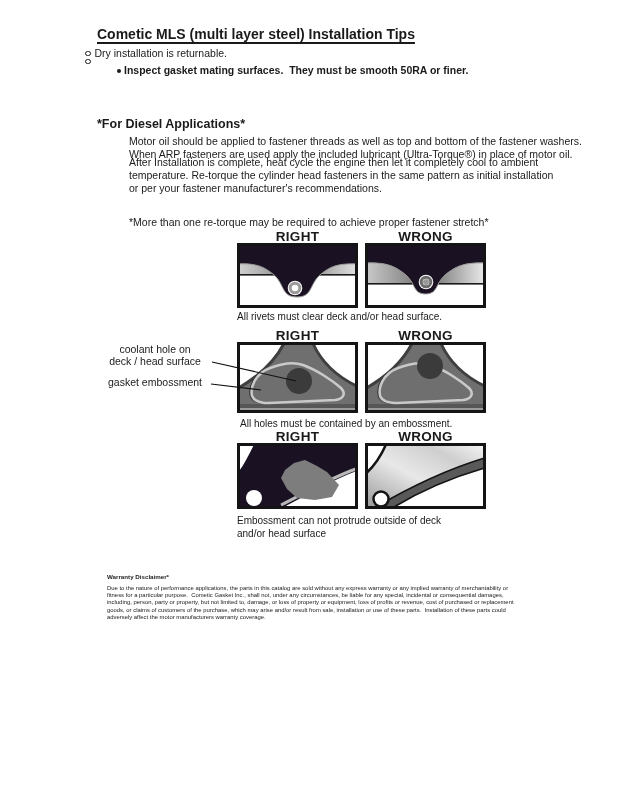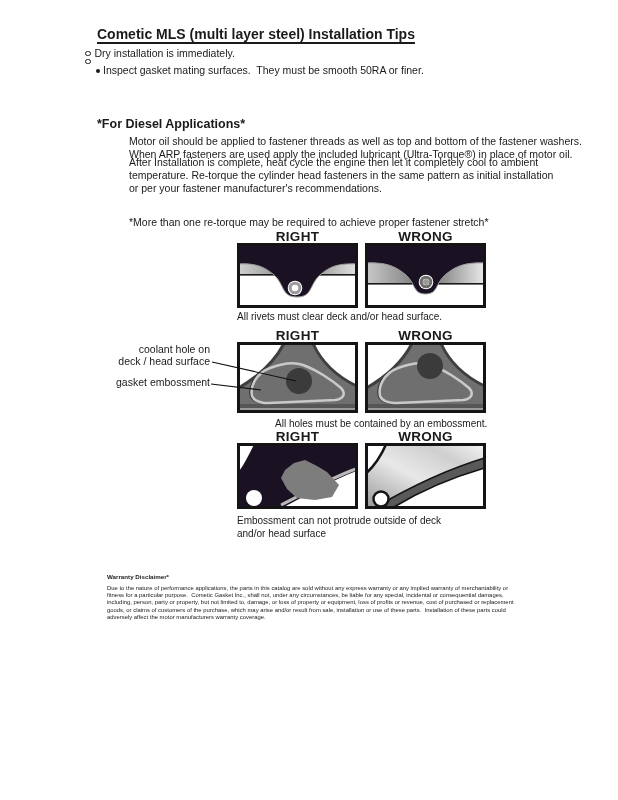--- a/index.html
+++ b/index.html
@@ -8,54 +8,54 @@
     font-family:"Liberation Sans","DejaVu Sans",sans-serif;color:#1a1a1a;overflow:hidden;
   }
   .abs{position:absolute;}
   .pre{white-space:pre-wrap;}
   .title{
     left:97px;top:26px;font-size:14px;font-weight:bold;
     text-decoration:underline;text-underline-offset:3px;text-decoration-thickness:1.5px;
   }
   .bullets{left:85px;top:48px;font-size:10.5px;line-height:11.8px;}
   .bullet-line{display:flex;align-items:baseline;}
-  .sub{margin-left:11px;}
+  .sub{margin-left:32px;font-weight:bold;}
   .marker-open{
     flex:0 0 auto;width:3.5px;height:3.5px;border:1px solid #1a1a1a;border-radius:50%;
     margin-right:4px;position:relative;top:-1px;
   }
   .marker-dot{
     flex:0 0 auto;width:4px;height:4px;background:#1a1a1a;border-radius:50%;
     margin-right:3px;position:relative;top:-1px;
   }
   .diesel-heading{left:97px;top:117px;font-size:12.5px;font-weight:bold;}
   .body-para{left:97px;font-size:10.5px;line-height:13px;width:505px;margin-left:32px;}
   .p1{top:135px;}
   .p2{top:156px;}
   .note{top:216px;}
   .rw-label{font-size:13.5px;font-weight:600;text-align:center;width:121px;letter-spacing:.3px;}
   .caption{font-size:10px;line-height:13px;}
-  .anno{font-size:10.5px;line-height:11.5px;text-align:right;width:110px;left:100px;}
+  .anno{font-size:10.5px;line-height:11.5px;text-align:center;width:110px;left:100px;}
   .diagram-box{display:block;}
   .warranty{left:107px;top:573px;width:480px;font-size:5.9px;line-height:7.3px;}
   .warranty .w-head{font-weight:bold;margin-bottom:4.5px;font-size:6.2px;}
   .warranty p{margin:0 0 4.5px 0;white-space:pre;}
   .footer-code{left:388px;top:758px;font-size:13.5px;color:#4d7c0f;}
 </style>
 </head>
 <body>
 
 <div class="page">
 
   <div class="abs title">Cometic MLS (multi layer steel) Installation Tips</div>
 
   <div class="abs bullets">
     <div class="bullet-line">
       <span class="marker-open"></span>
-      <span class="pre">Dry installation is immediately.</span>
+      <span class="pre">Dry installation is returnable.</span>
     </div>
     <div class="bullet-line">
       <span class="marker-open"></span>
     </div>
     <div class="bullet-line sub">
       <span class="marker-dot"></span>
       <span class="pre">Inspect gasket mating surfaces.  They must be smooth 50RA or finer.</span>
     </div>
   </div>
 
@@ -142,21 +142,21 @@
     <path d="M15,54 C13,45 18,32 33,26 C46,21 58,20 66,23 C80,28 96,39 104,46 C109,51 107,57 98,58 L32,61 C22,61 17,59 15,54 Z" fill="none" stroke="#c9c9c9" stroke-width="2.6"></path>
     <circle cx="65" cy="24" r="13" fill="#3b3b3b"></circle>
     <rect x="1.5" y="1.5" width="118" height="68" fill="none" stroke="#141414" stroke-width="3"></rect>
   </svg>
 
   <svg class="abs" style="left:205px;top:352px;" width="100" height="45" viewBox="0 0 100 45">
     <line x1="7" y1="10" x2="91" y2="29" stroke="#111111" stroke-width="1.2"></line>
     <line x1="6" y1="32" x2="56" y2="38" stroke="#111111" stroke-width="1.2"></line>
   </svg>
 
-  <div class="abs caption pre" style="left:240px;top:417px;margin-left:35px;">All holes must be contained by an embossment.</div>
+  <div class="abs caption pre" style="left:240px;top:417px;">All holes must be contained by an embossment.</div>
 
   <div class="abs rw-label" style="left:237px;top:429px;">RIGHT</div>
   <div class="abs rw-label" style="left:365px;top:429px;">WRONG</div>
 
   <svg class="abs diagram-box" style="left:237px;top:443px;" width="121" height="66" viewBox="0 0 121 66">
     <rect x="0" y="0" width="121" height="66" fill="#ffffff"></rect>
     <path d="M17,1.5 C11,14 6,23 1.5,29 L1.5,64.5 L46,64.5 C68,53 95,37 119.5,28 L119.5,1.5 Z" fill="#1a1122"></path>
     <path d="M44,62 C66,51 93,35 119,26" fill="none" stroke="#b9b9b9" stroke-width="3"></path>
     <path d="M48,27 L57,20 L68,17 L80,23 L90,29 L102,42 L95,54 L78,57 L60,55 L50,46 L44,35 Z" fill="#7d7d7d"></path>
     <circle cx="17" cy="55" r="8" fill="#ffffff"></circle>

